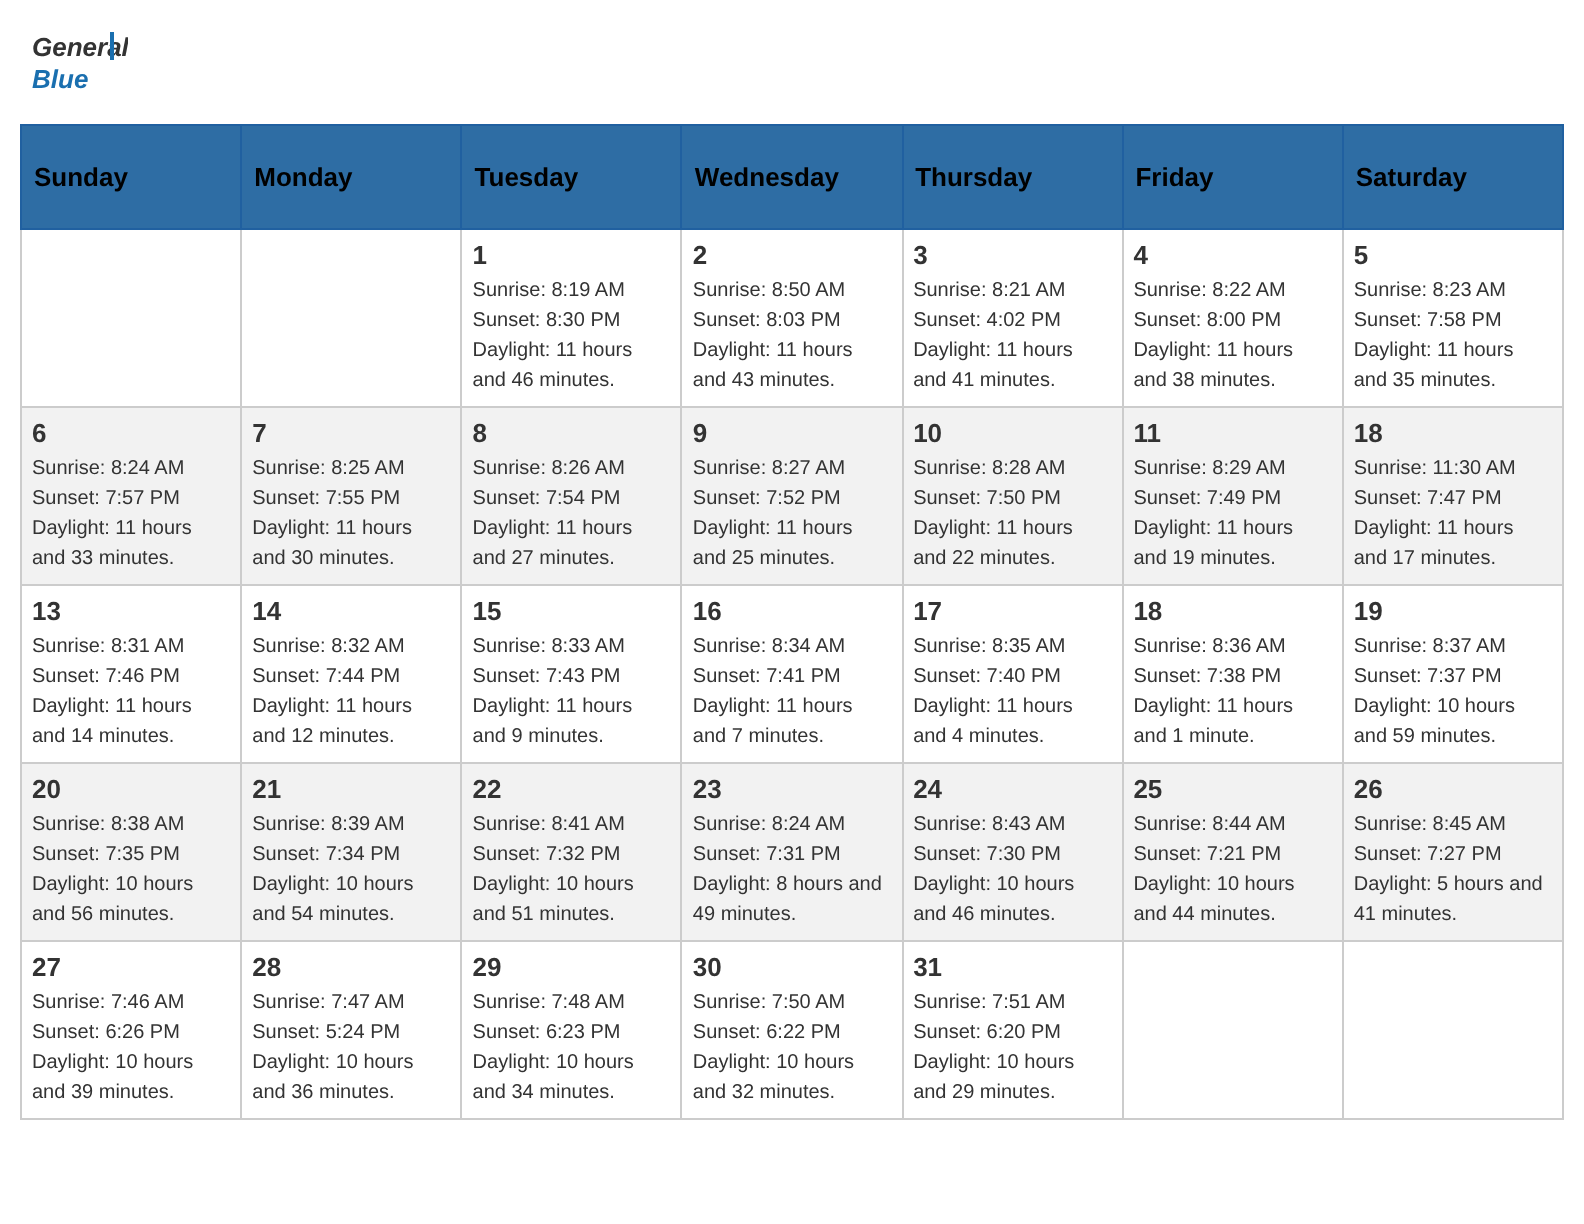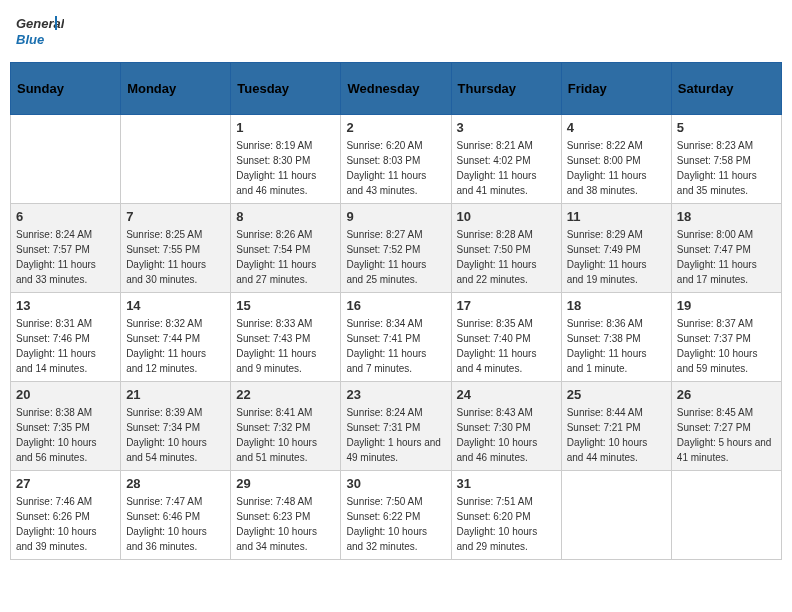--- a/index.html
+++ b/index.html
@@ -113,21 +113,21 @@
           <span class="day-number">1</span>
         <div class="day-info">
           <span>Sunrise: 8:19 AM</span><br>
           <span>Sunset: 8:30 PM</span><br>
           <span>Daylight: 11 hours and 46 minutes.</span>
         </div>
         </td>
         <td>
           <span class="day-number">2</span>
         <div class="day-info">
-          <span>Sunrise: 6:20 AM</span><br>
+          <span>Sunrise: 8:50 AM</span><br>
           <span>Sunset: 8:03 PM</span><br>
           <span>Daylight: 11 hours and 43 minutes.</span>
         </div>
         </td>
         <td>
           <span class="day-number">3</span>
         <div class="day-info">
           <span>Sunrise: 8:21 AM</span><br>
           <span>Sunset: 4:02 PM</span><br>
           <span>Daylight: 11 hours and 41 minutes.</span>
@@ -195,21 +195,21 @@
           <span class="day-number">11</span>
         <div class="day-info">
           <span>Sunrise: 8:29 AM</span><br>
           <span>Sunset: 7:49 PM</span><br>
           <span>Daylight: 11 hours and 19 minutes.</span>
         </div>
         </td>
         <td>
           <span class="day-number">18</span>
         <div class="day-info">
-          <span>Sunrise: 8:00 AM</span><br>
+          <span>Sunrise: 11:30 AM</span><br>
           <span>Sunset: 7:47 PM</span><br>
           <span>Daylight: 11 hours and 17 minutes.</span>
         </div>
         </td>
       </tr>
       <tr>
         <td>
           <span class="day-number">13</span>
         <div class="day-info">
           <span>Sunrise: 8:31 AM</span><br>
@@ -289,21 +289,21 @@
           <span>Sunrise: 8:41 AM</span><br>
           <span>Sunset: 7:32 PM</span><br>
           <span>Daylight: 10 hours and 51 minutes.</span>
         </div>
         </td>
         <td>
           <span class="day-number">23</span>
         <div class="day-info">
           <span>Sunrise: 8:24 AM</span><br>
           <span>Sunset: 7:31 PM</span><br>
-          <span>Daylight: 1 hours and 49 minutes.</span>
+          <span>Daylight: 8 hours and 49 minutes.</span>
         </div>
         </td>
         <td>
           <span class="day-number">24</span>
         <div class="day-info">
           <span>Sunrise: 8:43 AM</span><br>
           <span>Sunset: 7:30 PM</span><br>
           <span>Daylight: 10 hours and 46 minutes.</span>
         </div>
         </td>
@@ -330,21 +330,21 @@
         <div class="day-info">
           <span>Sunrise: 7:46 AM</span><br>
           <span>Sunset: 6:26 PM</span><br>
           <span>Daylight: 10 hours and 39 minutes.</span>
         </div>
         </td>
         <td>
           <span class="day-number">28</span>
         <div class="day-info">
           <span>Sunrise: 7:47 AM</span><br>
-          <span>Sunset: 6:46 PM</span><br>
+          <span>Sunset: 5:24 PM</span><br>
           <span>Daylight: 10 hours and 36 minutes.</span>
         </div>
         </td>
         <td>
           <span class="day-number">29</span>
         <div class="day-info">
           <span>Sunrise: 7:48 AM</span><br>
           <span>Sunset: 6:23 PM</span><br>
           <span>Daylight: 10 hours and 34 minutes.</span>
         </div>

